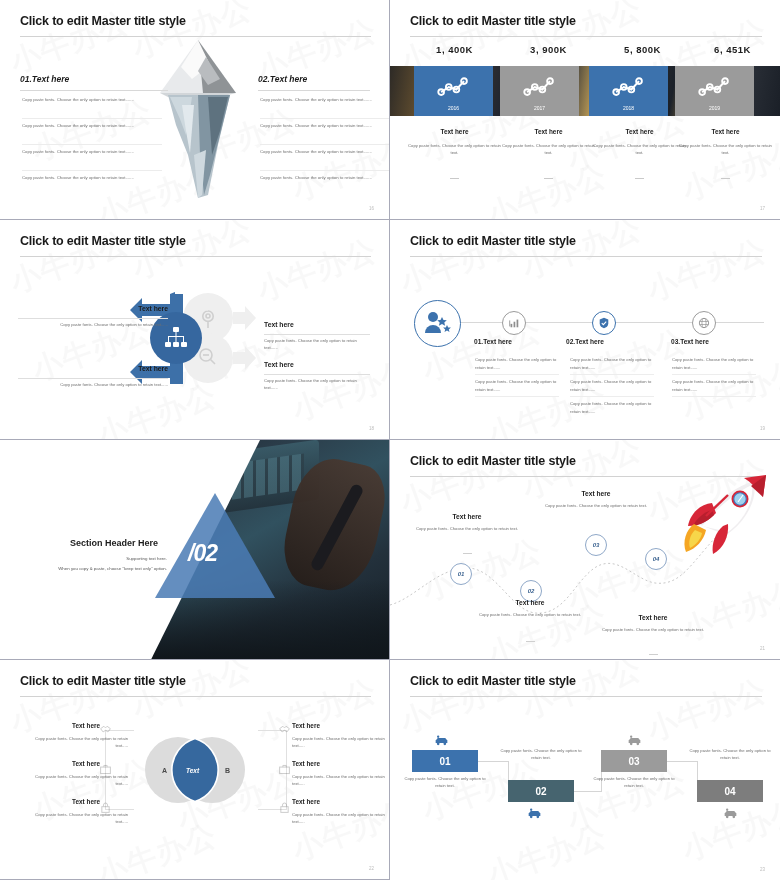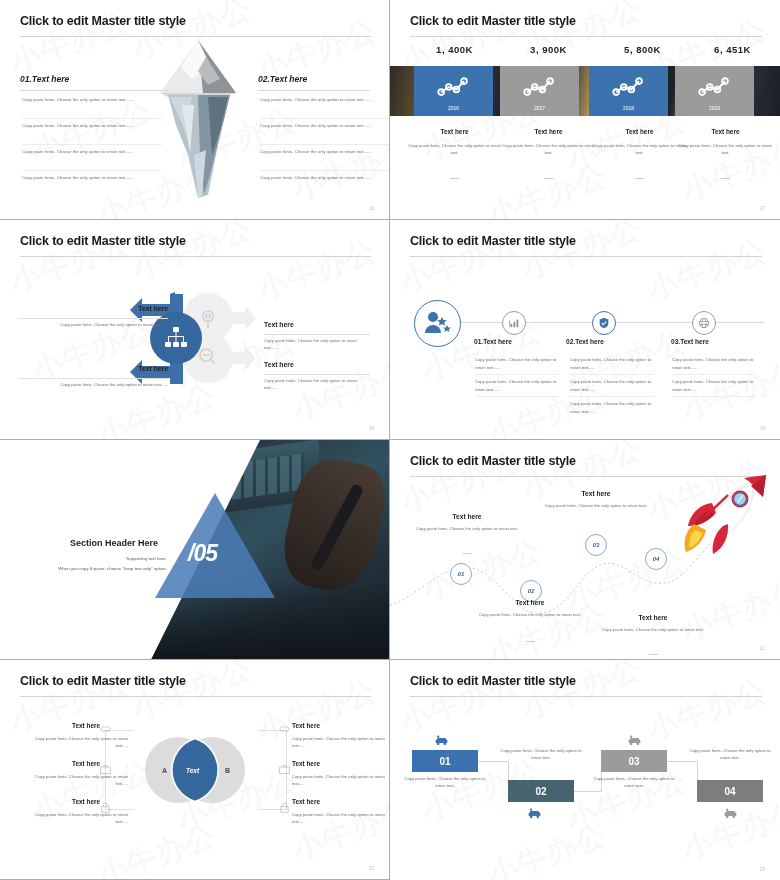--- a/index.html
+++ b/index.html
@@ -361,21 +361,21 @@
       <div style="position:absolute;right:10px;top:20px;width:90px;height:130px;background:linear-gradient(200deg,#4a3b33,#241c18);border-radius:40% 30% 45% 35%;transform:rotate(12deg);opacity:.95"></div>
       <div style="position:absolute;right:46px;top:40px;width:12px;height:95px;background:#1b1b1f;border-radius:6px;transform:rotate(28deg)"></div>
       <div style="position:absolute;left:0;bottom:0;width:100%;height:80px;background:linear-gradient(0deg,#10161b,rgba(16,22,27,0))"></div>
     </div>
     <div class="s5-diag"></div>
     <div class="s5-tri"></div>
 
     <div class="s5-h">Section Header Here</div>
     <div class="s5-s" style="top:116px">Supporting text here.</div>
     <div class="s5-s" style="top:126px">When you copy &amp; paste, choose "keep text only" option.</div>
-    <div class="s5-n">/05</div>
+    <div class="s5-n">/02</div>
   </div>
     </div>
 
   <div class="slide col2">
       <div class="inner">
     <div class="wm">
       <span class="w1">小牛办公</span>
           <span class="w2">小牛办公</span>
       <span class="w3">小牛办公</span>
           <span class="w4">小牛办公</span>

